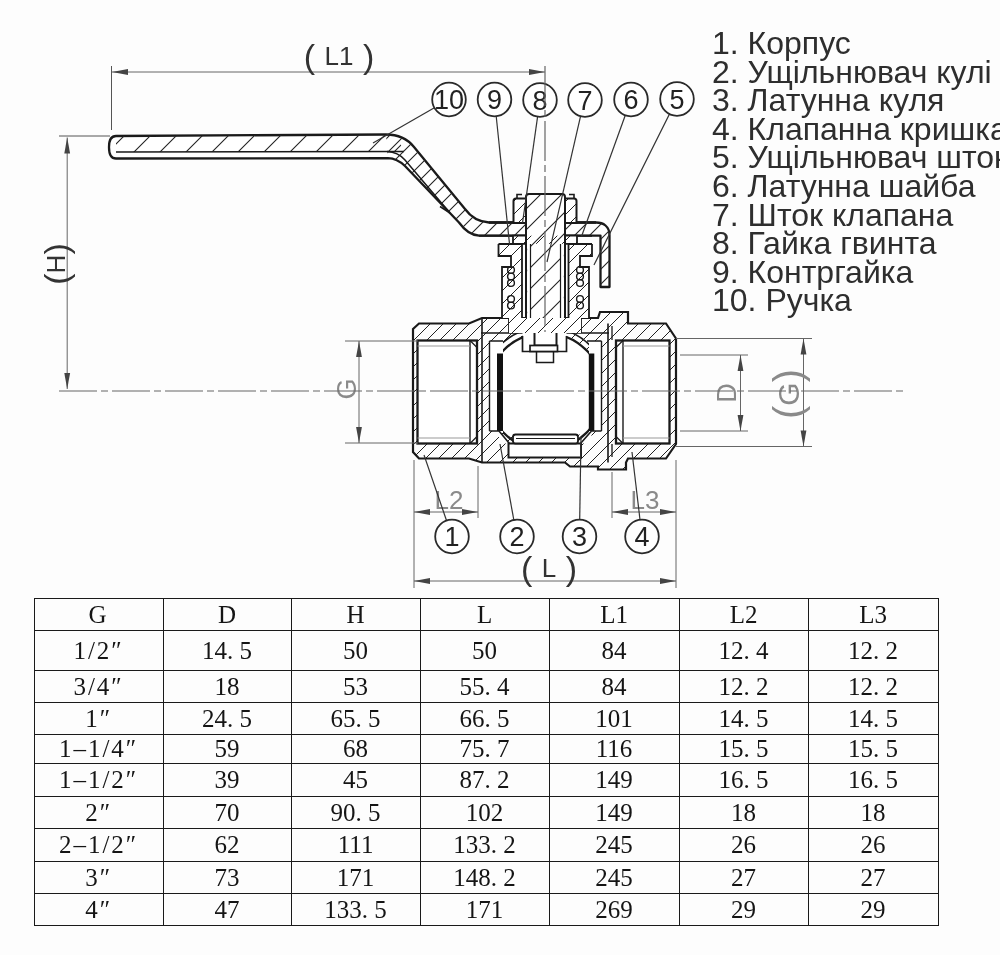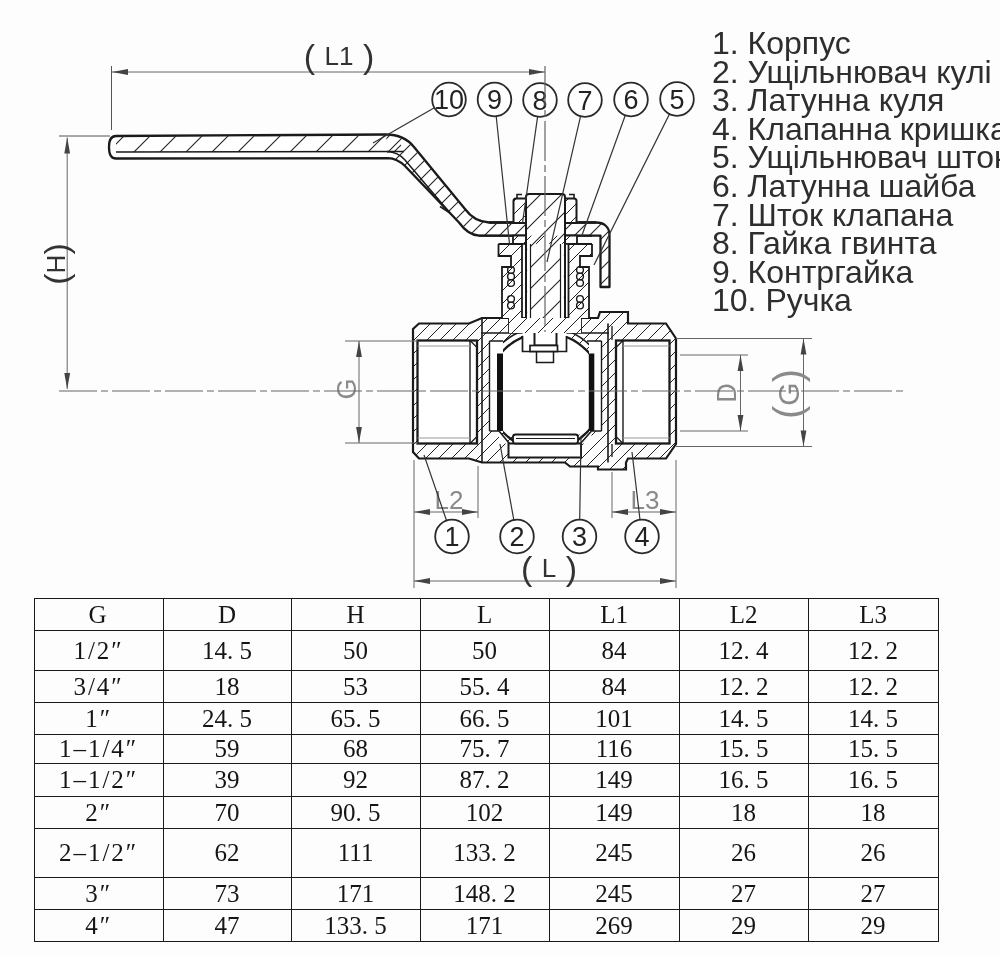--- a/index.html
+++ b/index.html
@@ -290,36 +290,36 @@
           <td>59</td>
           <td>68</td>
           <td>75. 7</td>
           <td>116</td>
           <td>15. 5</td>
           <td>15. 5</td>
         </tr>
 <tr style="height:33px">
           <td>1–1/2″</td>
           <td>39</td>
-          <td>92</td>
+          <td>45</td>
           <td>87. 2</td>
           <td>149</td>
           <td>16. 5</td>
           <td>16. 5</td>
         </tr>
 <tr style="height:32px">
           <td>2″</td>
           <td>70</td>
           <td>90. 5</td>
           <td>102</td>
           <td>149</td>
           <td>18</td>
           <td>18</td>
         </tr>
-<tr style="height:49px">
+<tr style="height:33px">
           <td>2–1/2″</td>
           <td>62</td>
           <td>111</td>
           <td>133. 2</td>
           <td>245</td>
           <td>26</td>
           <td>26</td>
         </tr>
 <tr style="height:32px">
           <td>3″</td>

